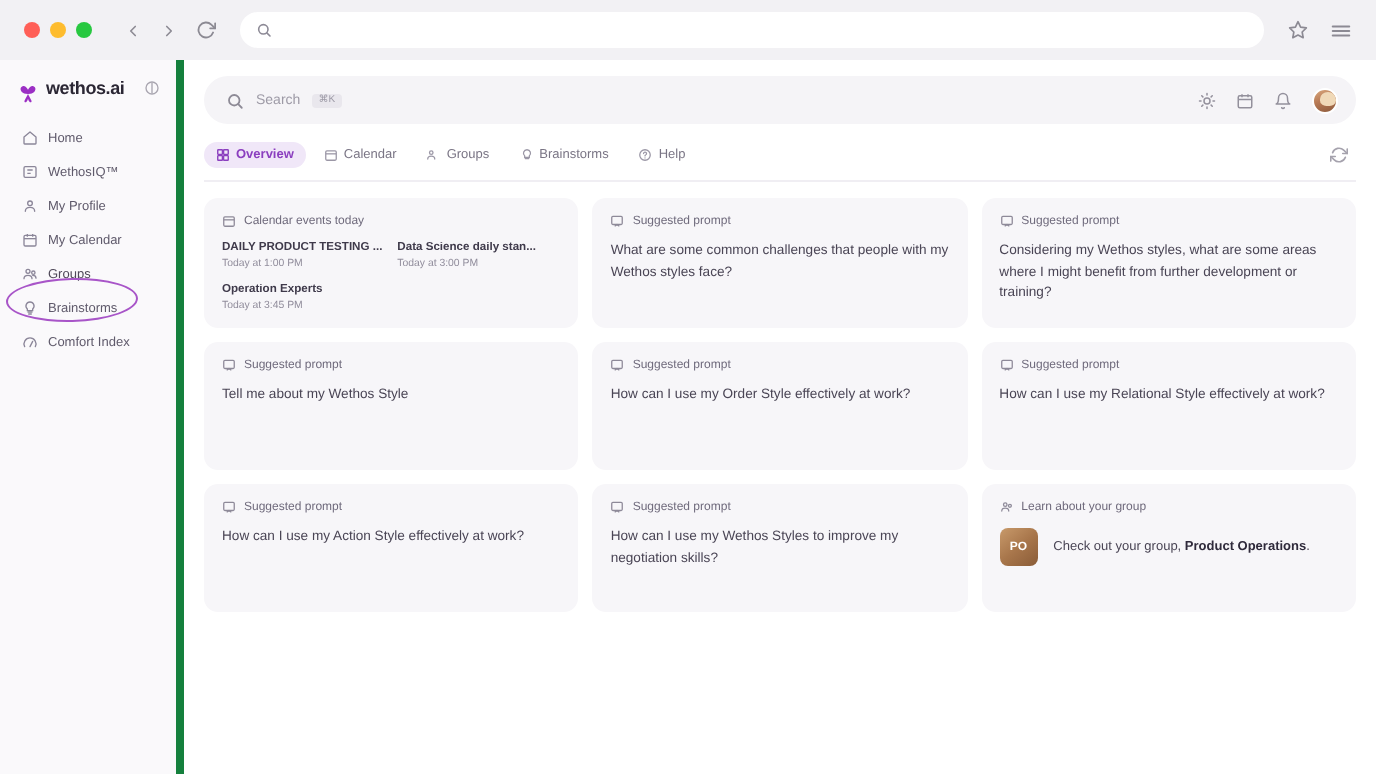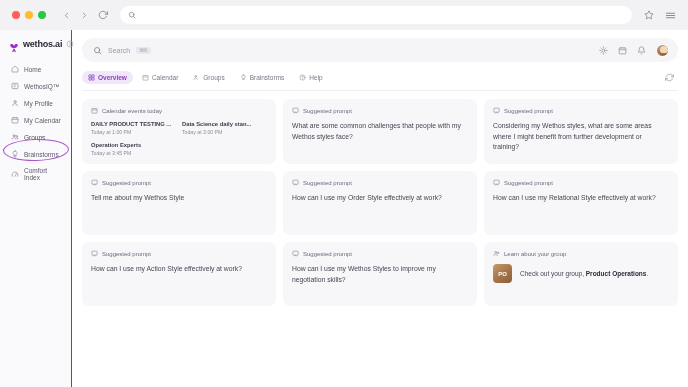--- a/index.html
+++ b/index.html
@@ -52,23 +52,23 @@
   .app {
     position: absolute;
     top: 30px; left: 0;
     width: 688px; height: 357px;
     display: flex;
     background: #faf9fb;
   }
 
   
   .sidebar {
-    width: 72px;
+    width: 92px;
     background: #faf9fb;
-    border-right: 1px solid #15803d;
+    border-right: 4px solid #15803d;
     padding: 9px 0 0 0;
     position: relative;
   }
   .logo-row {
     display: flex; align-items: center;
     padding: 0 8px 0 9px;
     gap: 4px;
     margin-bottom: 12px;
   }
   .logo-mark { width: 10px; height: 10px; flex-shrink: 0; }

